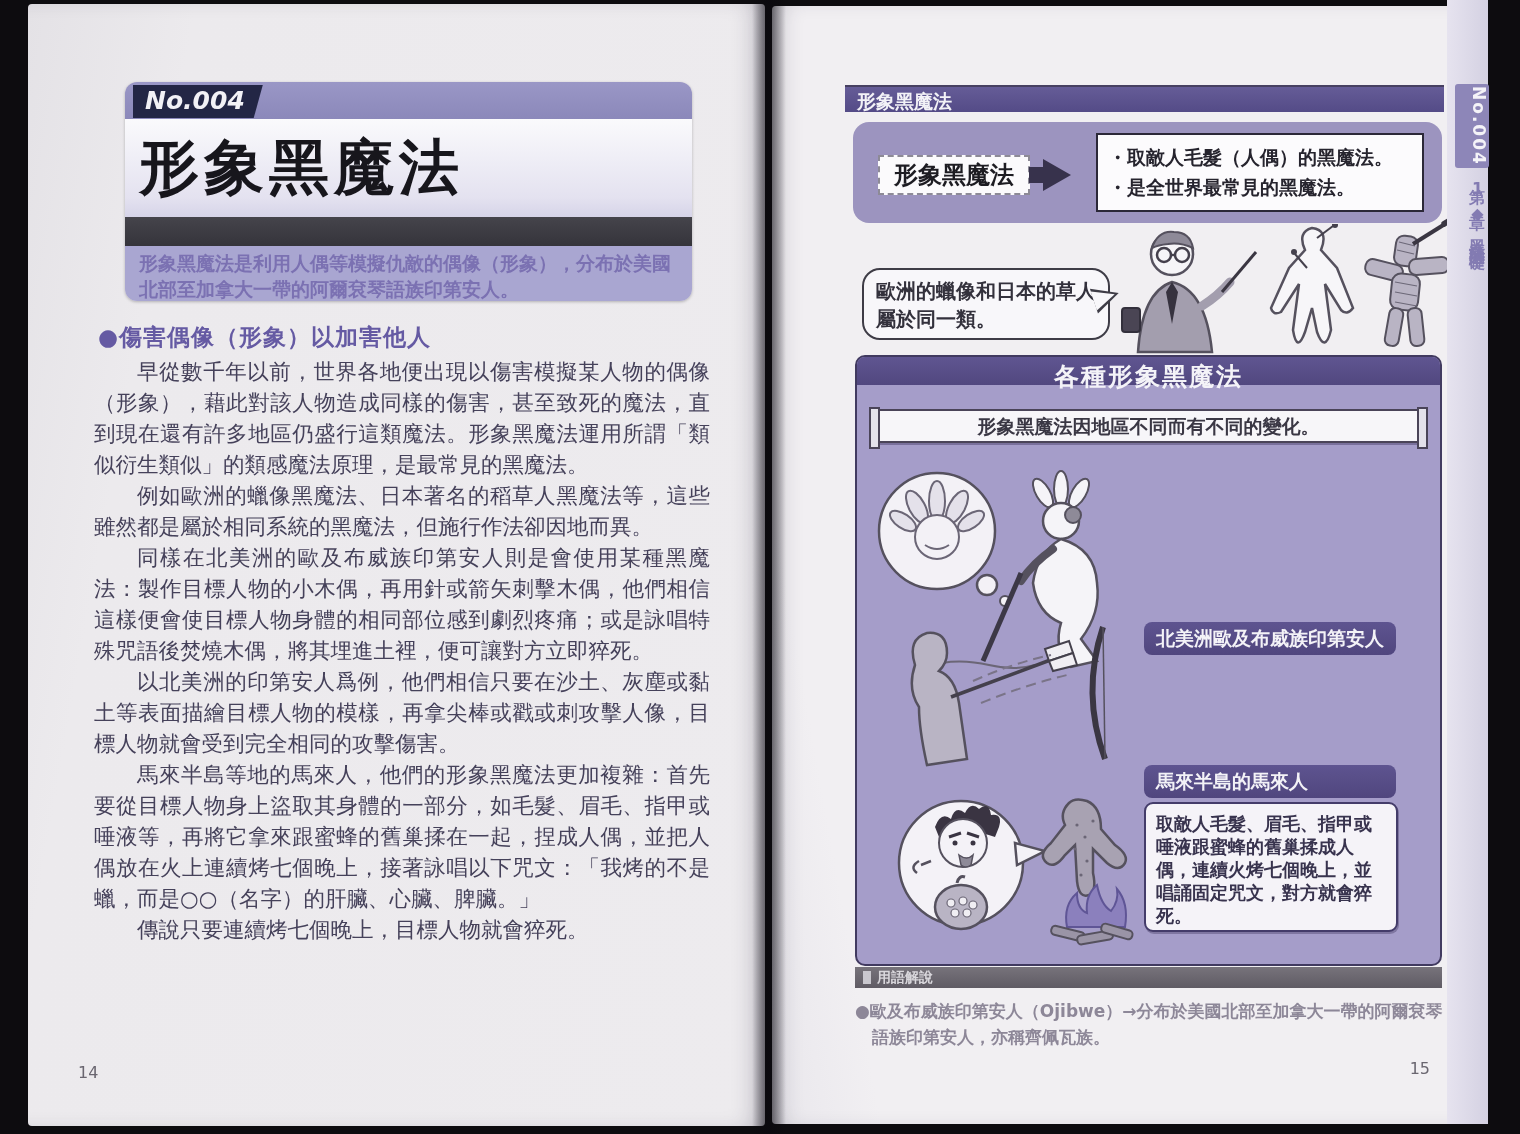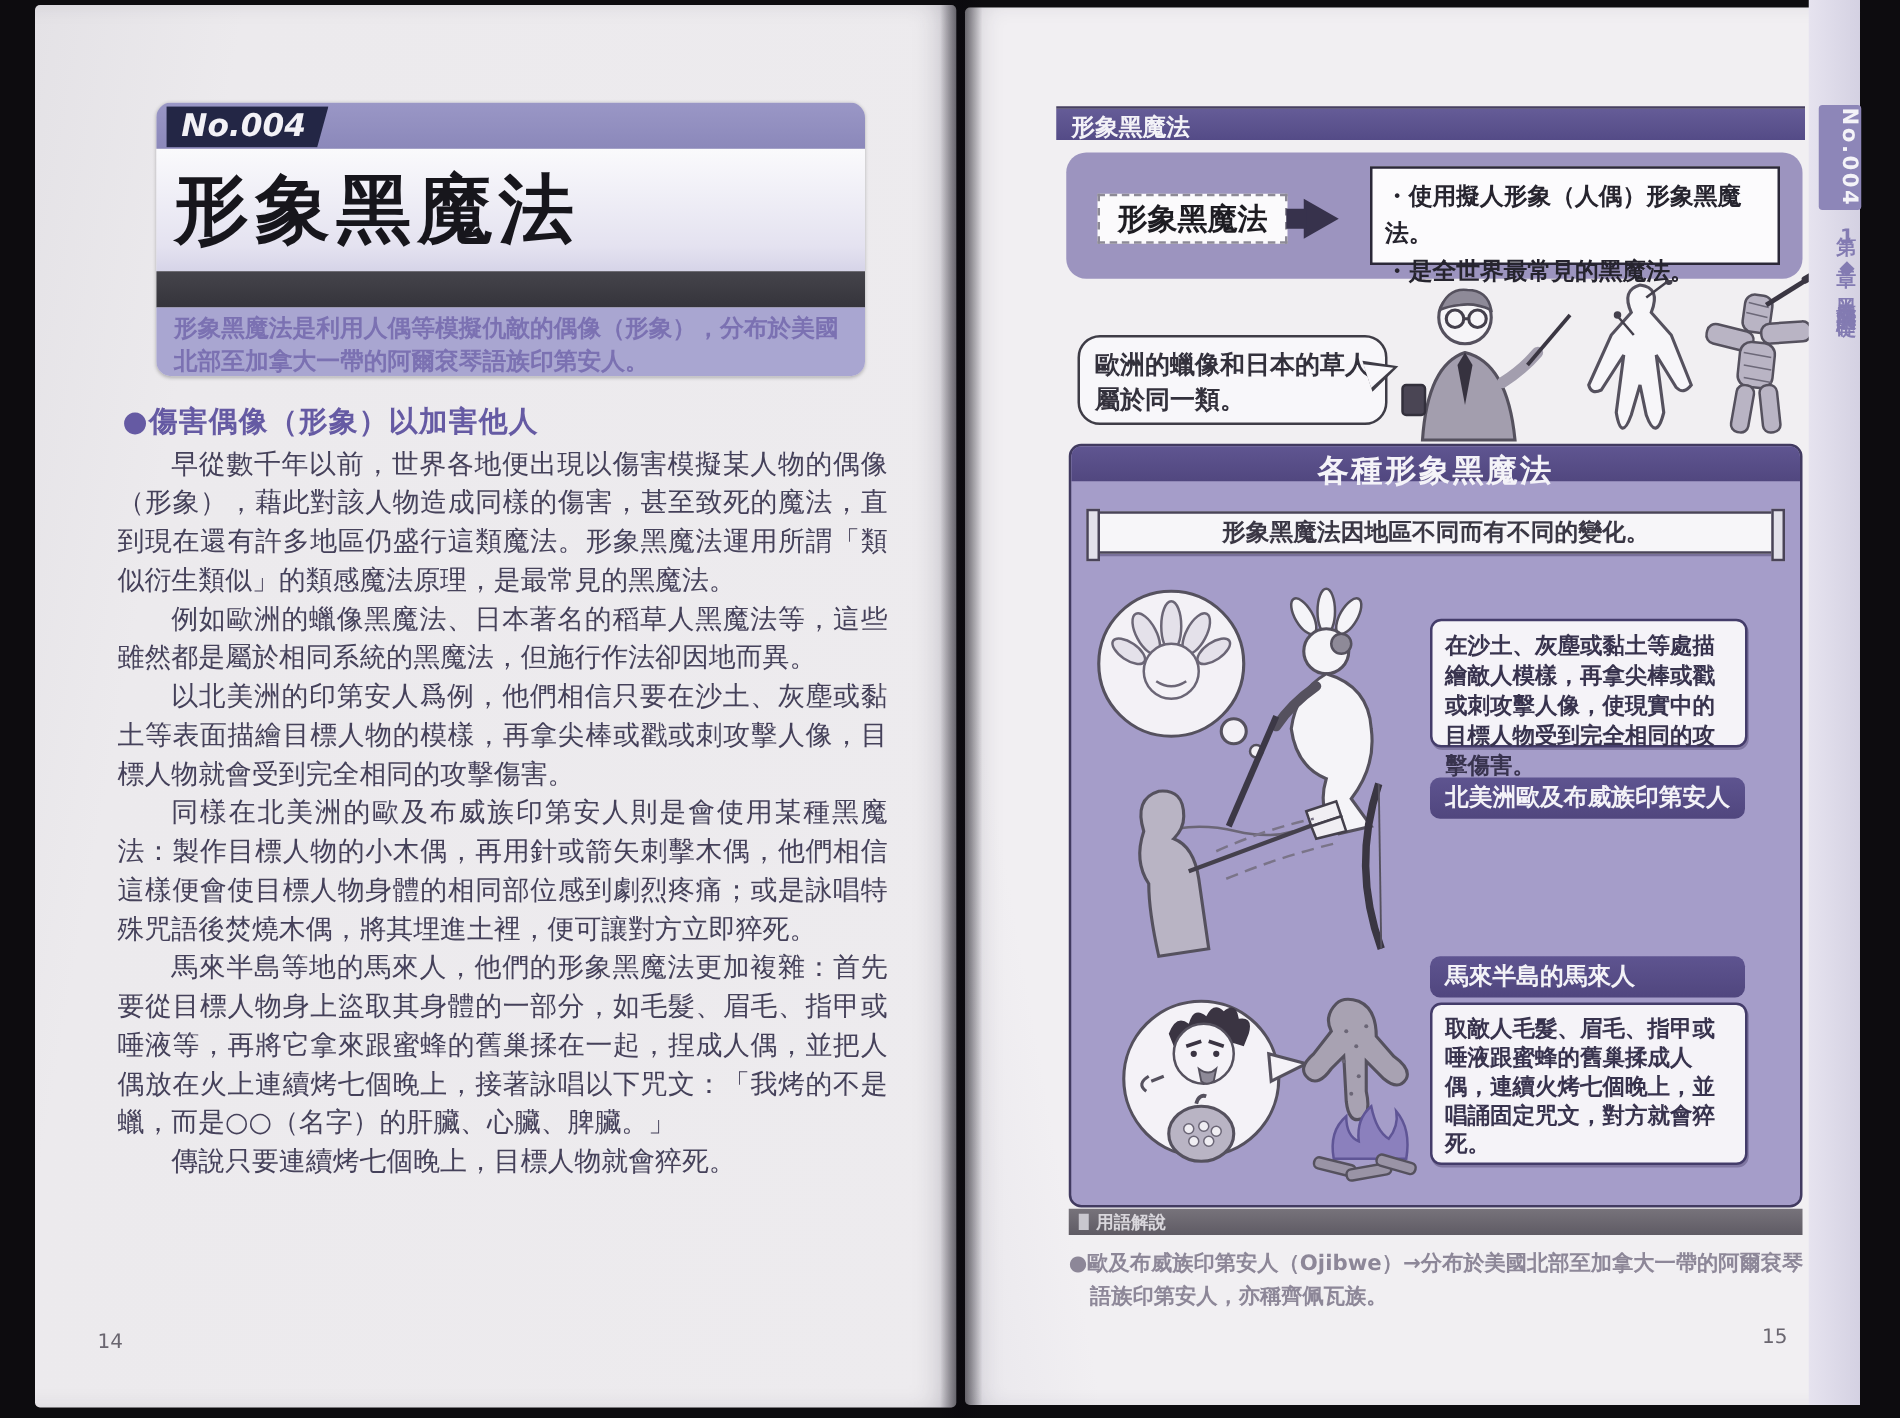--- a/index.html
+++ b/index.html
@@ -191,38 +191,38 @@
     </div>
     <div class="tb-dark"></div>
     <div class="tb-intro">形象黑魔法是利用人偶等模擬仇敵的偶像（形象），分布於美國北部至加拿大一帶的阿爾袞琴語族印第安人。</div>
   </div>
 
   <div class="sec-heading">●傷害偶像（形象）以加害他人</div>
 
   <div class="body-text">
     <p>早從數千年以前，世界各地便出現以傷害模擬某人物的偶像（形象），藉此對該人物造成同樣的傷害，甚至致死的魔法，直到現在還有許多地區仍盛行這類魔法。形象黑魔法運用所謂「類似衍生類似」的類感魔法原理，是最常見的黑魔法。</p>
     <p>例如歐洲的蠟像黑魔法、日本著名的稻草人黑魔法等，這些雖然都是屬於相同系統的黑魔法，但施行作法卻因地而異。</p>
+    <p>同樣在北美洲的歐及布威族印第安人則是會使用某種黑魔法：製作目標人物的小木偶，再用針或箭矢刺擊木偶，他們相信這樣便會使目標人物身體的相同部位感到劇烈疼痛；或是詠唱特殊咒語後焚燒木偶，將其埋進土裡，便可讓對方立即猝死。</p>
     <p>以北美洲的印第安人爲例，他們相信只要在沙土、灰塵或黏土等表面描繪目標人物的模樣，再拿尖棒或戳或刺攻擊人像，目標人物就會受到完全相同的攻擊傷害。</p>
-    <p>同樣在北美洲的歐及布威族印第安人則是會使用某種黑魔法：製作目標人物的小木偶，再用針或箭矢刺擊木偶，他們相信這樣便會使目標人物身體的相同部位感到劇烈疼痛；或是詠唱特殊咒語後焚燒木偶，將其埋進土裡，便可讓對方立即猝死。</p>
     <p>馬來半島等地的馬來人，他們的形象黑魔法更加複雜：首先要從目標人物身上盜取其身體的一部分，如毛髮、眉毛、指甲或唾液等，再將它拿來跟蜜蜂的舊巢揉在一起，捏成人偶，並把人偶放在火上連續烤七個晚上，接著詠唱以下咒文：「我烤的不是蠟，而是○○（名字）的肝臟、心臟、脾臟。」</p>
     <p>傳說只要連續烤七個晚上，目標人物就會猝死。</p>
   </div>
 
   <div class="pagenum pagenum-left">14</div>
 </div>
 
 <div class="page page-right">
 
   <div class="running-head">形象黑魔法</div>
 
   <div class="summary-box">
     <div class="summary-term">形象黑魔法</div>
     <div class="arrow-right"></div>
     <div class="summary-points">
-      <div>・使用擬人形象（人偶）形象黑魔法。</div>
+      <div>・取敵人毛髮（人偶）的黑魔法。</div>
       <div>・是全世界最常見的黑魔法。</div>
     </div>
   </div>
 
   <div class="speech-bubble">歐洲的蠟像和日本的草人屬於同一類。</div>
 
   <svg class="illus" style="left:338px; top:218px;" width="150" height="130" viewBox="0 0 150 130">
     <circle cx="62" cy="30" r="21" fill="#f6f5f8" stroke="#55515e" stroke-width="2.5"></circle>
     <path d="M42,24 Q48,6 64,8 Q80,8 83,24 Q70,18 58,20 Q48,21 42,24 Z" fill="#8e8a98" stroke="#55515e" stroke-width="2"></path>
     <circle cx="54" cy="31" r="7" fill="none" stroke="#44404c" stroke-width="2.5"></circle>
@@ -335,21 +335,20 @@
           <circle cx="230" cy="44" r="1.6"></circle>
         </g>
       <path d="M204,150 q-4,-22 10,-34 q0,16 10,20 q-2,-18 10,-28 q4,20 14,26 q8,-10 6,-22 q12,14 8,38 Z" fill="#8b80bd" stroke="#5f5596" stroke-width="2"></path>
       <g stroke="#55515e" stroke-width="2" fill="#9a94a6">
         <rect x="188" y="152" width="34" height="9" rx="4" transform="rotate(14 205 156)"></rect>
         <rect x="214" y="156" width="36" height="9" rx="4" transform="rotate(-10 232 160)"></rect>
         <rect x="238" y="150" width="32" height="9" rx="4" transform="rotate(16 254 154)"></rect>
       </g>
     </svg>
 
-    <div class="sec-box" style="top:138px; height:103px;">在沙土、灰塵或黏土等處描繪敵人模樣，再拿尖棒或戳或刺攻擊人像，使現實中的目標人物受到完全相同的攻擊傷害。</div>
 
     <div class="sec-tab" style="top:265px;">北美洲歐及布威族印第安人</div>
 
     <div class="sec-tab" style="top:408px;">馬來半島的馬來人</div>
     <div class="sec-box" style="top:445px; height:130px; line-height:23px;">取敵人毛髮、眉毛、指甲或唾液跟蜜蜂的舊巢揉成人偶，連續火烤七個晚上，並唱誦固定咒文，對方就會猝死。</div>
   </div>
 
   <div class="glossary-bar"><span class="tick"></span><span>用語解說</span></div>
   <div class="glossary-note">●歐及布威族印第安人（Ojibwe）→分布於美國北部至加拿大一帶的阿爾袞琴語族印第安人，亦稱齊佩瓦族。</div>
 

